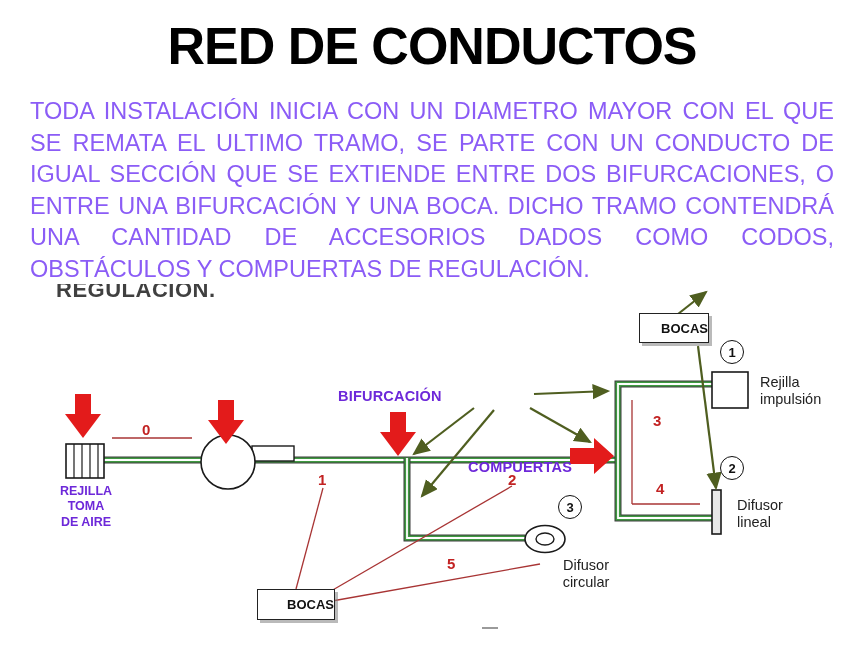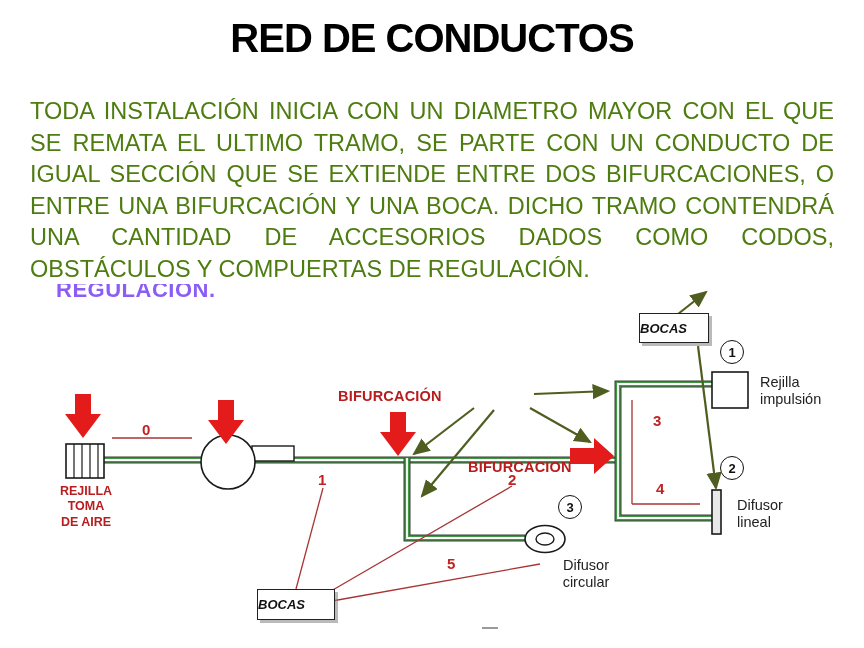--- a/index.html
+++ b/index.html
@@ -1,39 +1,39 @@
 <!DOCTYPE html>
 <html><head>
 <meta charset="utf-8">
 <style>
   html,body{margin:0;padding:0;background:#fff;}
   body{width:864px;height:648px;overflow:hidden;font-family:"Liberation Sans",sans-serif;}
   .slide{position:relative;width:864px;height:648px;background:#ffffff;}
 
   .title{position:absolute;top:16px;left:0;right:0;margin:0;text-align:center;
-         font-size:40px;font-weight:700;letter-spacing:-1px;color:#000;}
+         font-size:52px;font-weight:700;letter-spacing:-1px;color:#000;}
   .body-text{position:absolute;left:30px;top:96px;width:804px;margin:0;
-         font-size:23.5px;line-height:31.5px;text-align:justify;color:#4d7c0f;}
+         font-size:23.5px;line-height:31.5px;text-align:justify;color:#8b5cf6;}
 
   .diagram{position:absolute;inset:0;}
   .dgsvg{position:absolute;left:28px;top:288px;}
 
   .cropped{position:absolute;left:56px;top:284px;height:17px;overflow:hidden;}
   .cropped span{display:block;margin-top:-7px;font-size:22px;font-weight:700;
-         color:#8b5cf6;letter-spacing:.5px;}
+         color:#404040;letter-spacing:.5px;}
 
-  .lbl{position:absolute;white-space:pre-line;color:#b91c1c;}
+  .lbl{position:absolute;white-space:pre-line;color:#6d28d9;}
   .bold-lbl{font-weight:700;font-size:14.5px;letter-spacing:.2px;}
   .small-cap{font-weight:700;font-size:12.5px;text-align:center;line-height:1.22;}
   .dev-lbl{font-size:14.5px;line-height:1.2;color:#222;}
 
   .box{position:absolute;background:#fff;border:1.5px solid #222;
        box-shadow:3px 3px 0 rgba(130,130,130,.55);
-       display:flex;align-items:center;justify-content:flex-start;
-       font-weight:700;font-size:13px;color:#111;font-style:italic;}
+       display:flex;align-items:center;justify-content:flex-end;
+       font-weight:700;font-size:13px;color:#111;}
   .box.ramal{border-color:#7f915f;}
 
   .tramo{position:absolute;color:#c22222;font-weight:700;font-size:15px;}
   .circ{position:absolute;width:22px;height:22px;border:1.6px solid #111;border-radius:50%;
         background:#fff;display:flex;align-items:center;justify-content:center;
         font-size:13px;font-weight:700;color:#111;}
   .dash{position:absolute;left:482px;top:627px;width:16px;height:2px;background:#9a9a9a;}
 
   
   .d-edge{stroke:#3d3d3d;stroke-width:7;fill:none;}
@@ -128,21 +128,21 @@
       </g>
       <g>
         <path class="olive" marker-end="url(#mh)" d="M670 58 L688 200"></path>
         <path class="olive" marker-end="url(#mh)" d="M650 26 L678 4"></path>
       </g>
     </svg>
 
     <span class="lbl bold-lbl" style="left:338px;top:388px">BIFURCACIÓN</span>
 
 
-    <span class="lbl bold-lbl" style="left:468px;top:459px">BIFURCACION</span>
+    <span class="lbl bold-lbl" style="left:468px;top:459px">COMPUERTAS</span>
 
     <div class="box" style="left:639px;top:313px;width:68px;height:28px">
       <span>BOCAS</span>
     </div>
 
     <div class="box" style="left:257px;top:589px;width:76px;height:29px">
       <span>BOCAS</span>
     </div>
 
     <span class="lbl small-cap" style="left:42px;top:484px;width:88px">REJILLA

